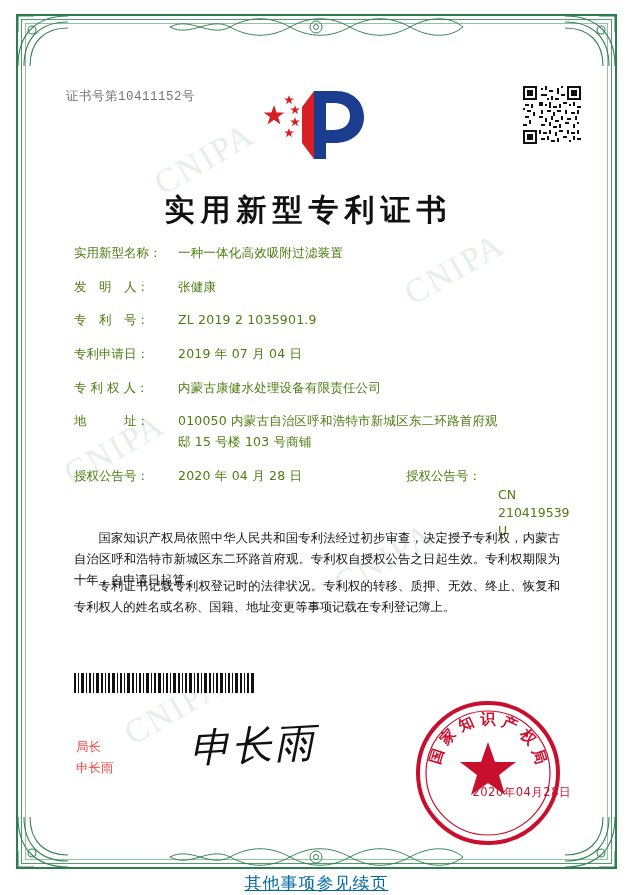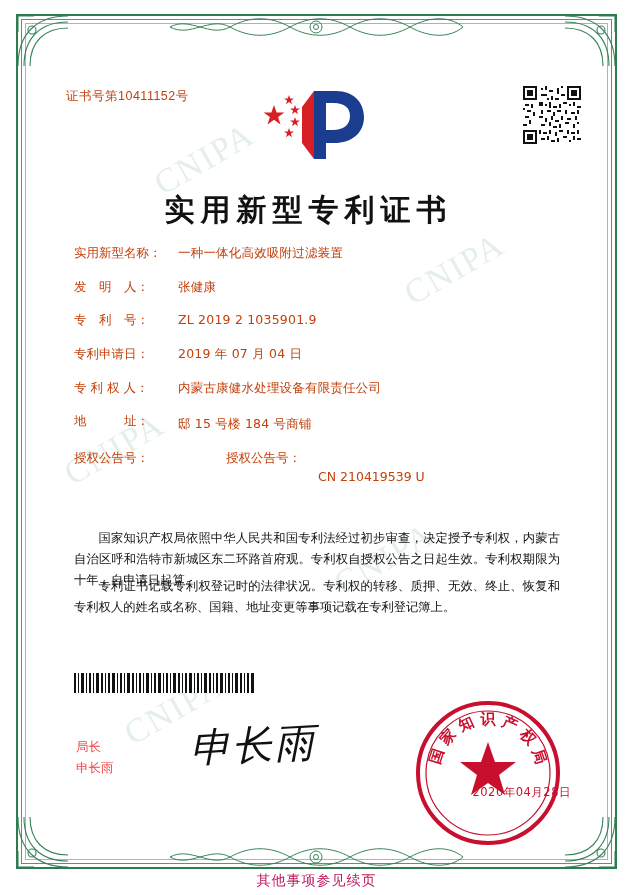--- a/index.html
+++ b/index.html
@@ -93,23 +93,23 @@
   .wm3 { left: 60px;  top: 430px; }
   .wm4 { left: 330px; top: 540px; }
   .wm5 { left: 120px; top: 690px; }
 
   
   .cert-no {
     position: absolute;
     left: 66px;
     top: 88px;
     font-size: 12.5px;
-    color: #c2410c;
+    color: #737373;
     letter-spacing: .5px;
-    font-family: Liberation Sans, sans-serif;
+    font-family: Liberation Mono, monospace;
   }
 
   .qr {
     position: absolute;
     right: 52px;
     top: 86px;
     width: 58px;
     height: 58px;
   }
 
@@ -135,21 +135,21 @@
     font-family: "DejaVu Sans", "Liberation Sans", sans-serif;
     margin-top: 12px;
   }
 
   .fields {
     position: absolute;
     left: 74px;
     top: 244px;
     width: 486px;
     font-size: 12.5px;
-    color: #c2410c;
+    color: #4d7c0f;
   }
   .frow {
     display: flex;
     align-items: flex-start;
     margin-bottom: 15.5px;
     line-height: 1.45;
   }
   .flabel {
     width: 104px;
     flex: 0 0 104px;
@@ -239,23 +239,24 @@
     text-align: center;
     font-size: 11.5px;
     color: #111;
   }
   .footnote {
     position: absolute;
     left: 0;
     right: 0;
     top: 872px;
     text-align: center;
-    font-size: 14px;
-    color: #be185d;
+    font-size: 17px;
+    color: #0369a1;
     letter-spacing: 1px;
+    text-decoration: underline;
   }
 </style>
 </head>
 <body>
 
 <div id="page">
 
   <div class="border-outer"></div>
   <div class="border-inner"></div>
   <div class="border-fine"></div>
@@ -439,25 +440,27 @@
       <div class="flabel">专利申请日：</div>
       <div class="fvalue">2019 年 07 月 04 日</div>
     </div>
     <div class="frow">
       <div class="flabel">专 利 权 人：</div>
       <div class="fvalue">内蒙古康健水处理设备有限责任公司</div>
     </div>
     <div class="frow">
       <div class="flabel">地　　　址：</div>
       <div class="fvalue">
-        <span class="second-line">邸 15 号楼 184 号商铺</span>
+        <span>010050 内蒙古自治区呼和浩特市新城区东二环路首府观</span>
+        <span class="second-line">邸 15 号楼 103 号商铺</span>
       </div>
     </div>
     <div class="frow two-col">
       <div class="flabel">授权公告号：</div>
+      <div class="fvalue">2020 年 04 月 28 日</div>
       <div class="flabel2">授权公告号：</div>
       <div class="fvalue2">CN 210419539 U</div>
     </div>
   </div>
 
   <div class="para para1">国家知识产权局依照中华人民共和国专利法经过初步审查，决定授予专利权，内蒙古自治区呼和浩特市新城区东二环路首府观。专利权自授权公告之日起生效。专利权期限为十年，自申请日起算。</div>
   <div class="para para2">专利证书记载专利权登记时的法律状况。专利权的转移、质押、无效、终止、恢复和专利权人的姓名或名称、国籍、地址变更等事项记载在专利登记簿上。</div>
 
   <svg class="barcode" viewBox="0 0 180 20" shape-rendering="crispEdges">
     <rect width="180" height="20" fill="#fff"></rect>

